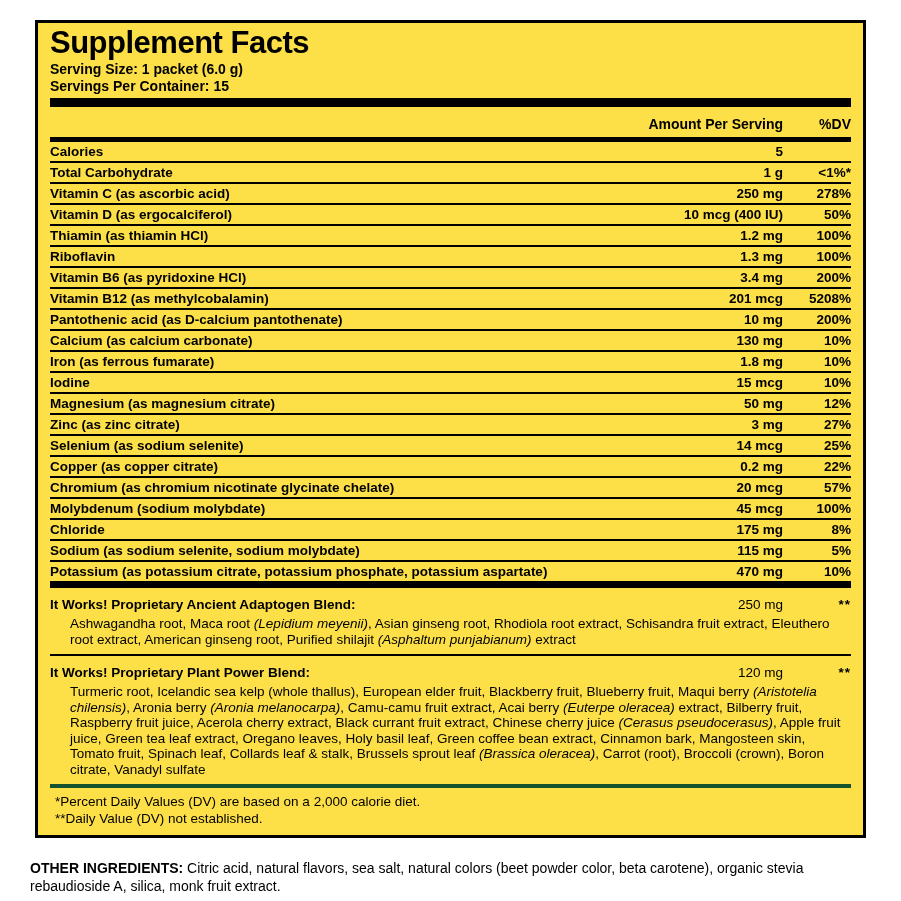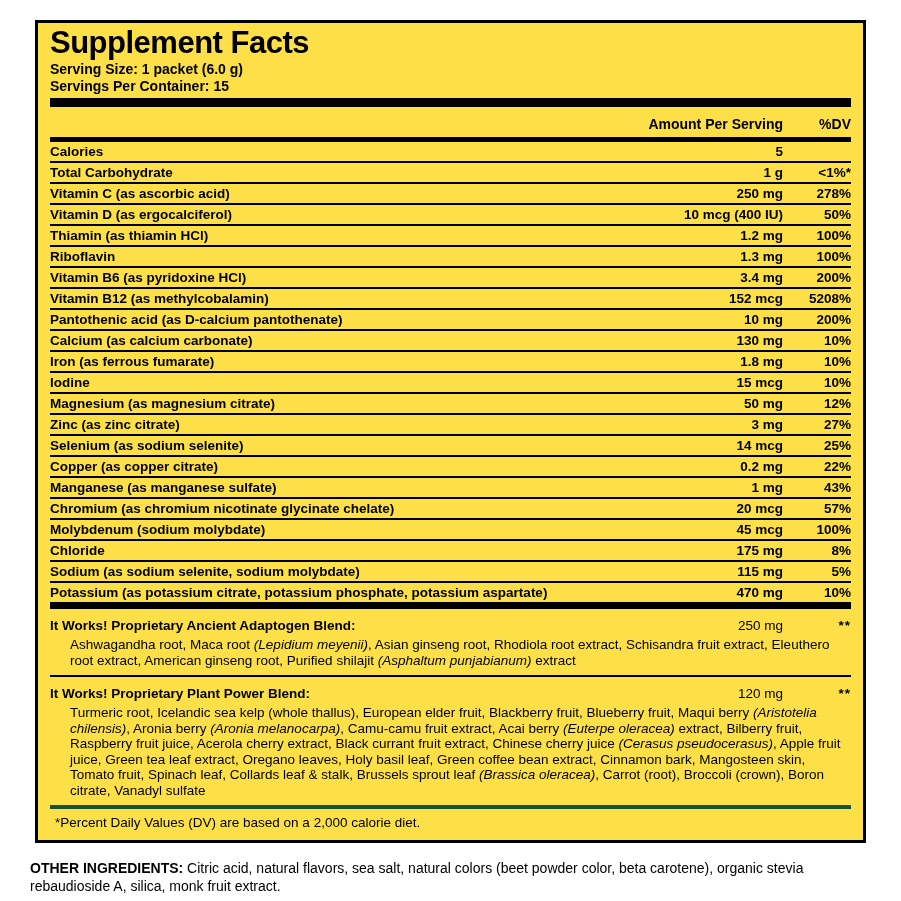--- a/index.html
+++ b/index.html
@@ -150,21 +150,21 @@
   </div>
 
   <div class="cols row">
     <div class="col-name">Vitamin B6 (as pyridoxine HCl)</div>
     <div class="col-amount">3.4 mg</div>
     <div class="col-dv">200%</div>
   </div>
 
   <div class="cols row">
     <div class="col-name">Vitamin B12 (as methylcobalamin)</div>
-    <div class="col-amount">152 mcg</div>
+    <div class="col-amount">201 mcg</div>
     <div class="col-dv">5208%</div>
   </div>
 
   <div class="cols row">
     <div class="col-name">Pantothenic acid (as D-calcium pantothenate)</div>
     <div class="col-amount">10 mg</div>
     <div class="col-dv">200%</div>
   </div>
 
   <div class="cols row">
@@ -202,25 +202,20 @@
     <div class="col-amount">14 mcg</div>
     <div class="col-dv">25%</div>
   </div>
 
   <div class="cols row">
     <div class="col-name">Copper (as copper citrate)</div>
     <div class="col-amount">0.2 mg</div>
     <div class="col-dv">22%</div>
   </div>
 
-  <div class="cols row">
-    <div class="col-name">Manganese (as manganese sulfate)</div>
-    <div class="col-amount">1 mg</div>
-    <div class="col-dv">43%</div>
-  </div>
 
   <div class="cols row">
     <div class="col-name">Chromium (as chromium nicotinate glycinate chelate)</div>
     <div class="col-amount">20 mcg</div>
     <div class="col-dv">57%</div>
   </div>
 
   <div class="cols row">
     <div class="col-name">Molybdenum (sodium molybdate)</div>
     <div class="col-amount">45 mcg</div>
@@ -263,18 +258,19 @@
       <div class="col-name">It Works! Proprietary Plant Power Blend:</div>
       <div class="col-amount">120 mg</div>
       <div class="col-dv">**</div>
     </div>
     <p class="blend-ingredients"><span>Turmeric root, Icelandic sea kelp (whole thallus), European elder fruit, Blackberry fruit, Blueberry fruit, Maqui berry </span><span class="ital">(Aristotelia chilensis)</span><span>, Aronia berry </span><span class="ital">(Aronia melanocarpa)</span><span>, Camu-camu fruit extract, Acai berry </span><span class="ital">(Euterpe oleracea)</span><span> extract, Bilberry fruit, Raspberry fruit juice, Acerola cherry extract, Black currant fruit extract, Chinese cherry juice </span><span class="ital">(Cerasus pseudocerasus)</span><span>, Apple fruit juice, Green tea leaf extract, Oregano leaves, Holy basil leaf, Green coffee bean extract, Cinnamon bark, Mangosteen skin, Tomato fruit, Spinach leaf, Collards leaf &amp; stalk, Brussels sprout leaf </span><span class="ital">(Brassica oleracea)</span><span>, Carrot (root), Broccoli (crown), Boron citrate, Vanadyl sulfate</span></p>
   </section>
 </div>
 
     <div class="footnotes">
       <div>*Percent Daily Values (DV) are based on a 2,000 calorie diet.</div>
+      <div>**Daily Value (DV) not established.</div>
     </div>
 
   </div>
 
   <p class="other-ing"><span class="lead">OTHER INGREDIENTS:</span><span> Citric acid, natural flavors, sea salt, natural colors (beet powder color, beta carotene), organic stevia rebaudioside A, silica, monk fruit extract.</span></p>
 </div>
 
 </body></html>

